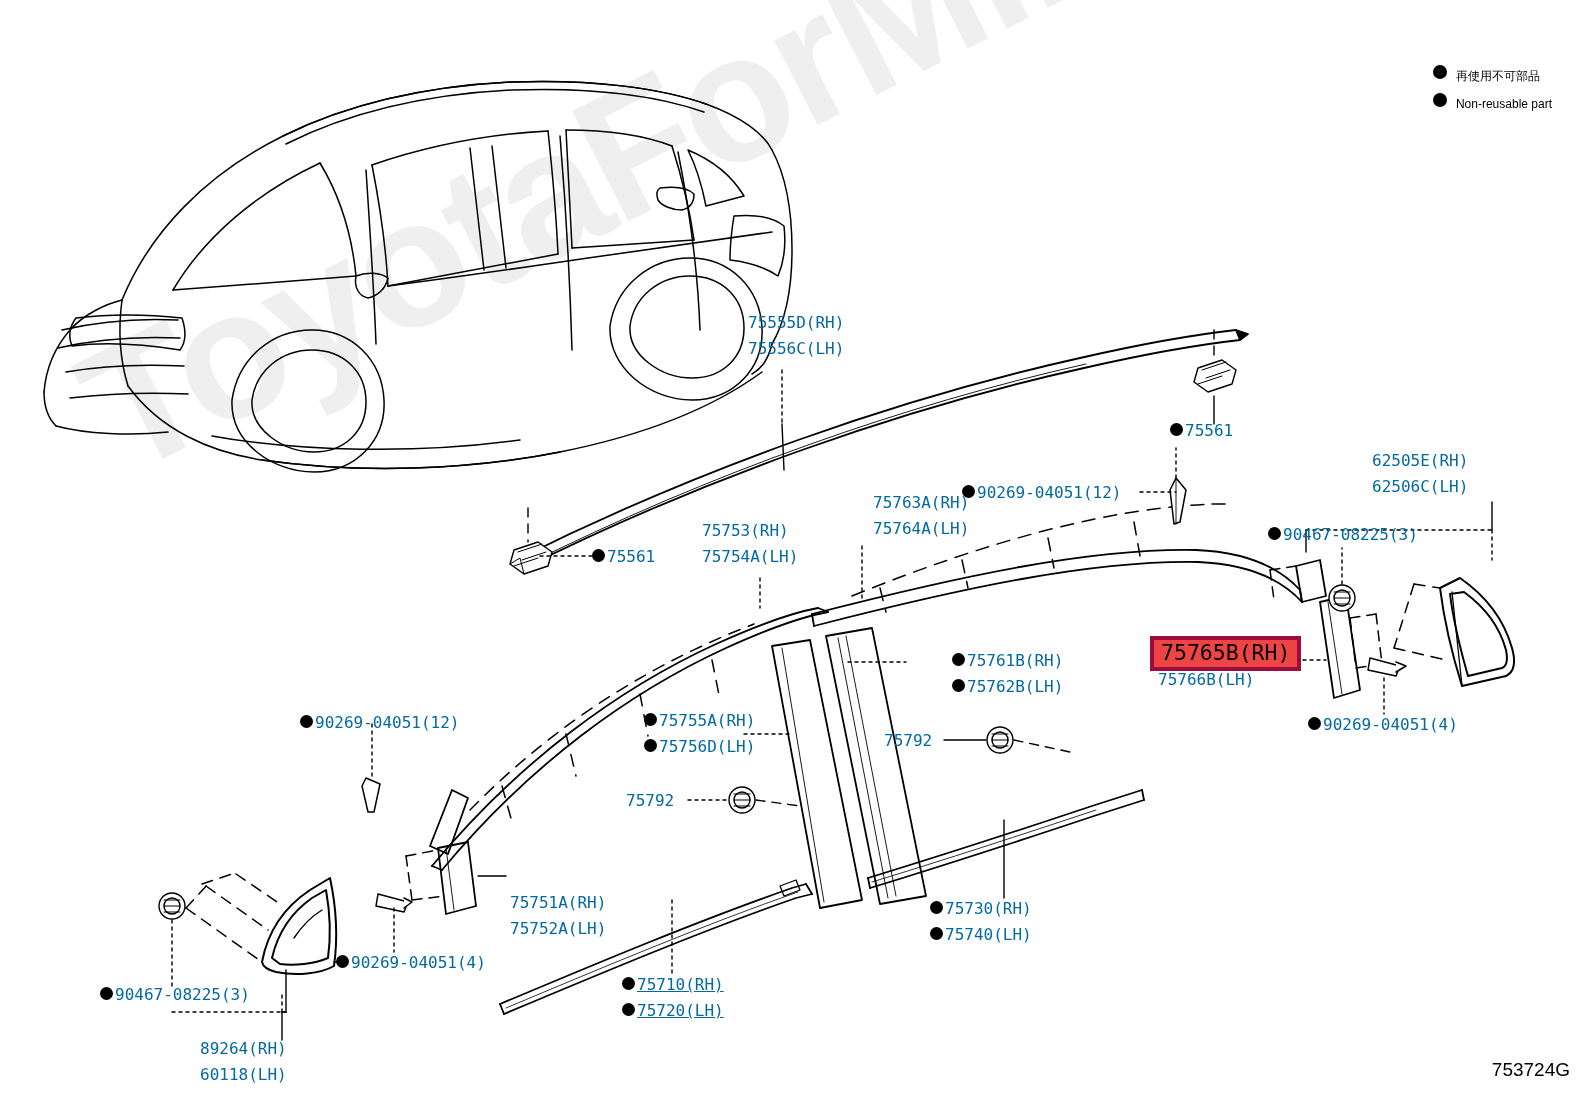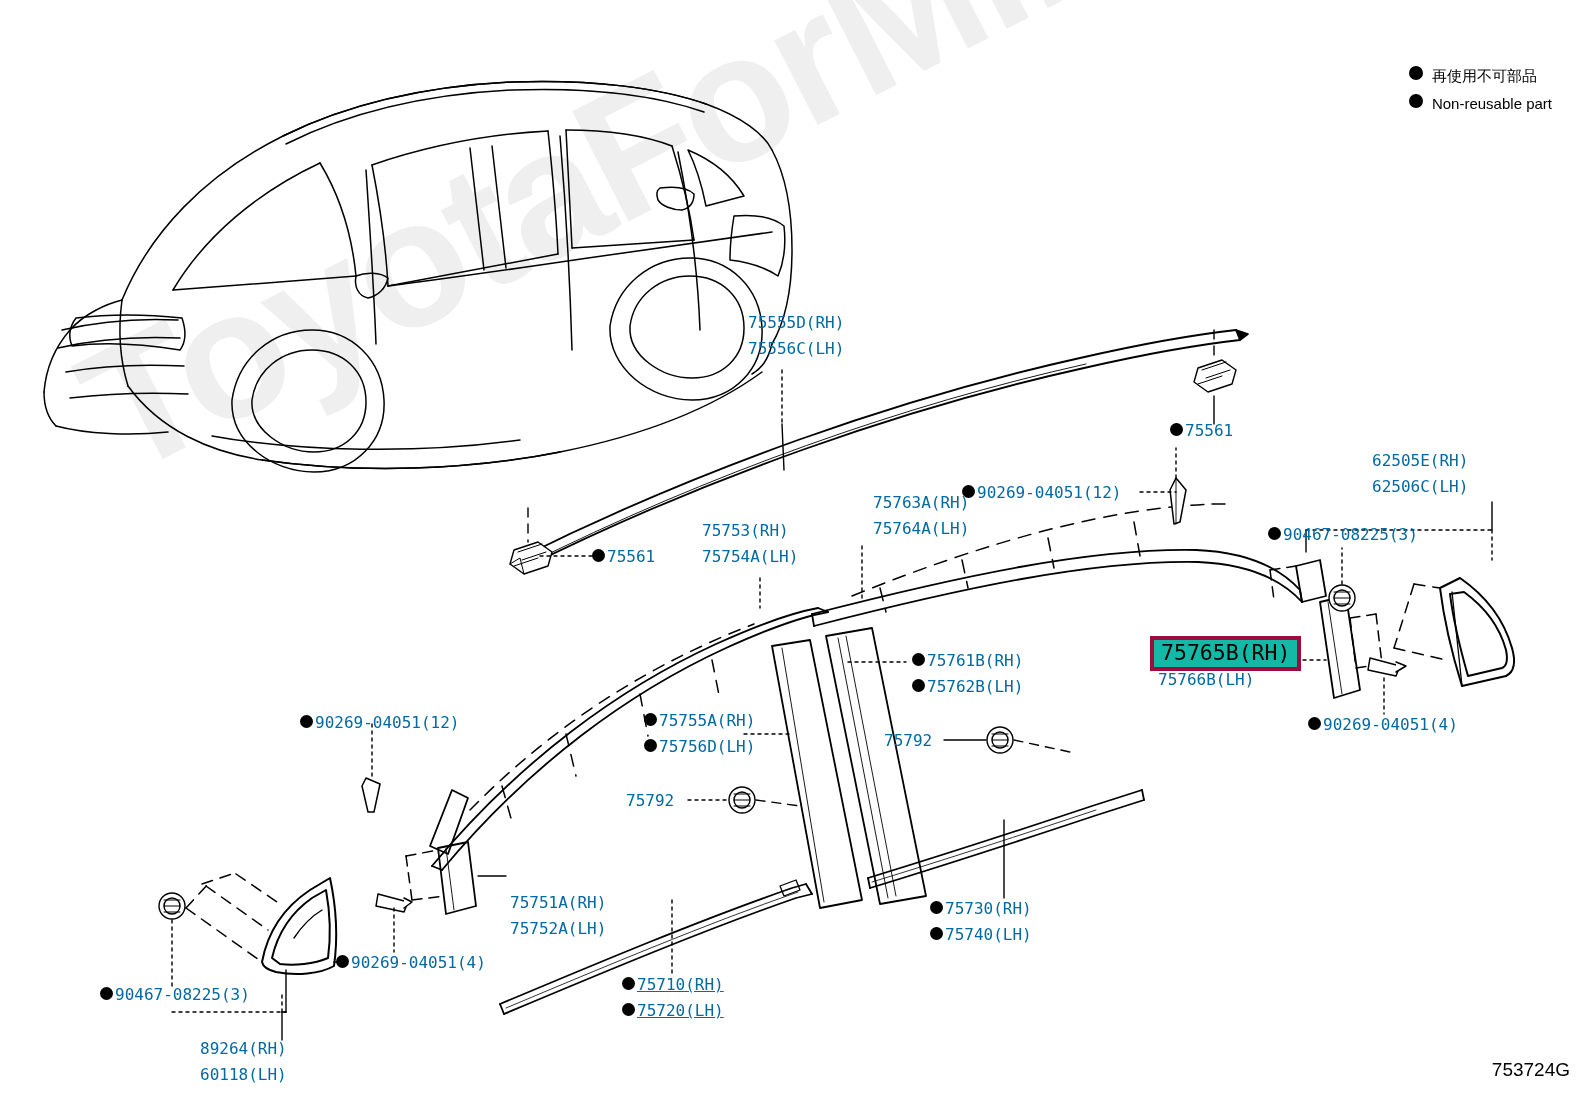--- a/index.html
+++ b/index.html
@@ -21,26 +21,26 @@
   
   .lbl{position:absolute;z-index:3;white-space:nowrap;color:#0369a1;
        font-size:16px;line-height:25px;letter-spacing:0px;}
   .lbl.two{line-height:26px;}
   .bullet{display:inline-block;width:13px;height:13px;border-radius:50%;
           background:#000;vertical-align:0px;margin-right:2px;}
   .row{display:block;height:26px;}
 
   
   .legend{position:absolute;right:40px;top:62px;z-index:3;}
-  .legend div{font-family:"Liberation Sans",sans-serif;font-size:15px;
+  .legend div{font-family:"Liberation Sans",sans-serif;font-size:12px;
               line-height:28px;color:#000;white-space:nowrap;}
   .legend .bullet{width:14px;height:14px;margin-right:9px;vertical-align:1px;}
 
   
-  .hl{position:absolute;z-index:4;border:4px solid #9c0c3f;background:#14b8a6;
+  .hl{position:absolute;z-index:4;border:4px solid #9c0c3f;background:#ef4444;
       padding:1px 7px 2px 7px;}
   .hl span{font-size:21.5px;line-height:24px;color:#000;white-space:nowrap;}
 
   
   .docid{position:absolute;right:22px;bottom:18px;z-index:3;
          font-family:"Liberation Sans",sans-serif;font-size:19px;color:#000;}
 </style>
 </head>
 <body>
 
@@ -439,21 +439,21 @@
   <div class="lbl two" style="left:200px;top:1036px;">
     <span class="row">89264(RH)</span>
     <span class="row">60118(LH)</span>
   </div>
 
   <div class="lbl two" style="left:644px;top:708px;">
     <span class="row"><span class="bullet"></span><span>75755A(RH)</span></span>
     <span class="row"><span class="bullet"></span><span>75756D(LH)</span></span>
   </div>
 
-  <div class="lbl two" style="left:912px;top:648px;">
+  <div class="lbl two" style="left:952px;top:648px;">
     <span class="row"><span class="bullet"></span><span>75761B(RH)</span></span>
     <span class="row"><span class="bullet"></span><span>75762B(LH)</span></span>
   </div>
 
   <div class="lbl two" style="left:510px;top:858px;margin-top:32px;">
     <span class="row">75751A(RH)</span>
     <span class="row">75752A(LH)</span>
   </div>
 
   <div class="lbl" style="left:1158px;top:667px;">

